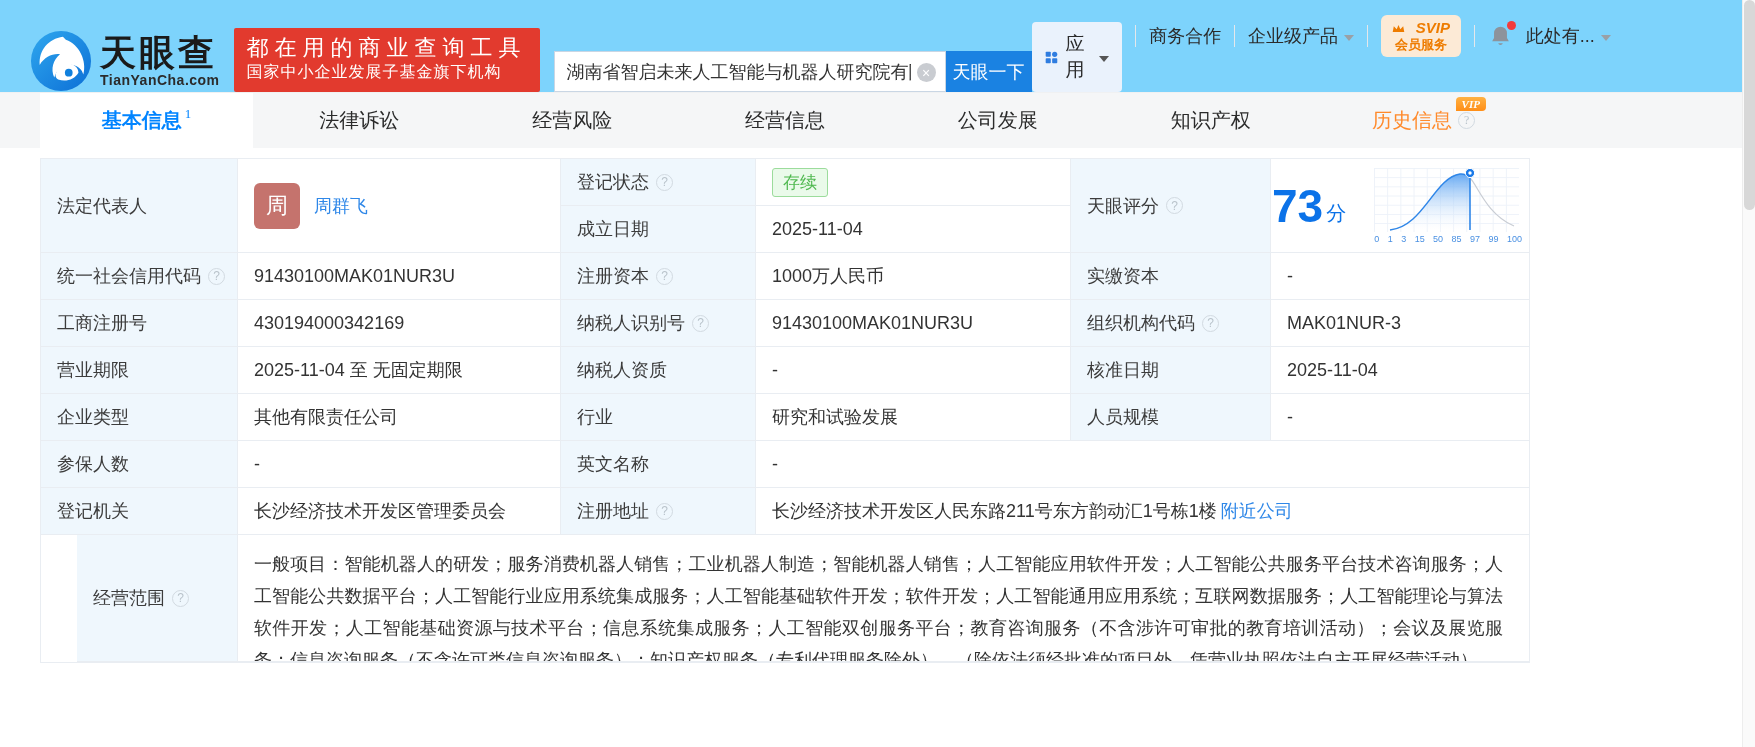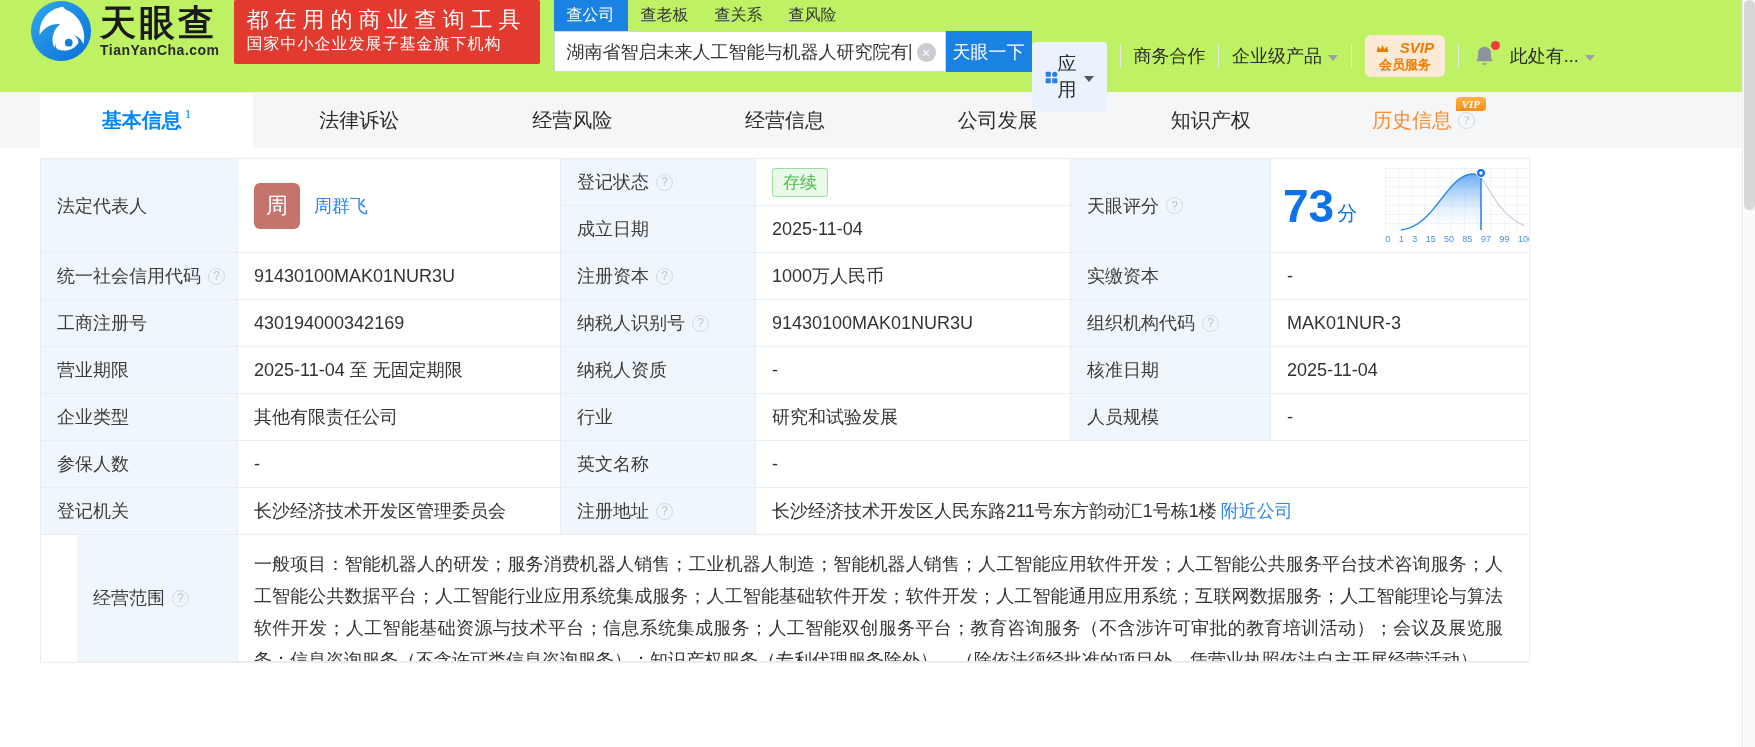--- a/index.html
+++ b/index.html
@@ -1,42 +1,42 @@
 <!DOCTYPE html>
 <html><head>
 <meta charset="utf-8">
 <style>
   * { margin:0; padding:0; box-sizing:border-box; }
   html,body { background:#fff; }
   body { font-family:"Liberation Sans","DejaVu Sans",sans-serif; color:#333; }
   .page { position:relative; width:1755px; height:747px; background:#fff; overflow:hidden; }
 
   
-  .header { height:92px; display:flex; align-items:flex-start; padding-left:30px; background:#bef264; }
+  .header { height:92px; display:flex; align-items:flex-end; padding-left:30px; background:#7dd3fc; }
   .logo { display:flex; align-items:center; cursor:pointer; }
   .logo-text { margin-left:8px; }
   .brand { font-size:36px; font-weight:700; color:#1a1a1a; letter-spacing:3px; line-height:38px; }
   .domain { font-size:14px; font-weight:700; color:#2b2b2b; letter-spacing:0.5px; }
   .slogan { margin-left:14px; background:#e23a2e; color:#fff; padding:8px 13px; border-radius:2px; }
   .slogan-l1 { font-size:22px; letter-spacing:6px; line-height:24px; white-space:nowrap; }
   .slogan-l2 { font-size:16px; letter-spacing:1px; line-height:24px; white-space:nowrap; }
 
   .search-area { margin-left:14px; width:478px; }
   .search-tabs { display:flex; align-items:flex-end; }
   .stab { padding:5px 13px; font-size:16px; color:#333; cursor:pointer; }
   .stab.active { background:#1a82e2; color:#fff; }
   .search-row { display:flex; }
   .search-input { position:relative; width:392px; height:41px; border:1px solid #c9d6e4; background:#fff; display:flex; align-items:center; padding:0 34px 0 12px; cursor:text; }
   .search-value { font-size:18px; color:#333; white-space:nowrap; overflow:hidden; }
   .clear-btn { position:absolute; right:9px; top:11px; width:19px; height:19px; border-radius:50%; background:#c9ccd1; color:#fff; font-size:14px; display:flex; align-items:center; justify-content:center; cursor:pointer; }
   .search-btn { width:94px; height:41px; background:#1a82e2; color:#fff; font-size:18px; display:flex; align-items:center; justify-content:center; cursor:pointer; }
 
   .nav { display:flex; align-items:center; margin-left:auto; margin-right:228px; gap:13px; }
   .vdiv { width:1px; height:22px; background:#e4e7eb; }
-  .apps-chip { display:flex; align-items:center; background:#eaf2fc; border-radius:4px; padding:9px 13px; font-size:19px; color:#2b2b2b; cursor:pointer;margin-top:42px; }
+  .apps-chip { display:flex; align-items:center; gap:8px; background:#eaf2fc; border-radius:4px; padding:9px 13px; font-size:19px; color:#2b2b2b; cursor:pointer;margin-top:42px; }
   .nav-item { font-size:18px; color:#2b2b2b; cursor:pointer; display:flex; align-items:center; gap:6px; white-space:nowrap; }
   .caret { width:0; height:0; border-left:5px solid transparent; border-right:5px solid transparent; border-top:6px solid #9aa0a6; margin-top:3px; }
   .caret.dark { border-top-color:#555; }
   .svip { background:#fceanc; background:#fcead6; border-radius:6px; padding:4px 11px; text-align:center; cursor:pointer; }
   .svip-l1 { display:flex; align-items:center; justify-content:center; gap:11px; color:#ee7c00; font-size:15px; font-weight:700; font-style:italic; line-height:18px; }
   .svip-l2 { color:#ee7c00; font-size:13px; font-weight:700; line-height:16px; }
   .bell-wrap { position:relative; cursor:pointer; display:flex; align-items:center; }
   .red-dot { position:absolute; top:-2px; right:-3px; width:9px; height:9px; border-radius:50%; background:#f23c3c; }
 
   
@@ -62,21 +62,21 @@
   .dash { color:#333; }
   .link { color:#2e87e8; cursor:pointer; }
   .avatar { width:46px; height:46px; border-radius:6px; background:#c5736d; color:#fff; font-size:22px; display:flex; align-items:center; justify-content:center; cursor:pointer; flex:none; }
   .rep-name { margin-left:14px; font-size:18px; }
   .status-badge { display:inline-block; padding:2px 10px; background:#eafaea; border:1px solid #9cdc9c; border-radius:3px; color:#4fb84f; font-size:17px; }
   .addr-wrap { white-space:nowrap; }
   .scope-lbl { align-items:center;margin-left:36px; }
   .scope-val { display:block; padding:13px 26px 0 16px; line-height:32px; font-size:18px; color:#333; text-align:justify; }
 
   
-  .score-cell { padding-left:12px; gap:16px; }
+  .score-cell { padding-left:1px; gap:16px; }
   .score { display:flex; align-items:flex-end; color:#0b72e8; }
   .score-num { font-size:46px; font-weight:700; line-height:44px; }
   .score-unit { font-size:20px; margin-left:3px; line-height:30px; }
   .chart-wrap { margin-left:12px; }
   .chart-grid { width:145px; height:64px; position:relative; background-color:#fff;
     background-image:linear-gradient(to right,#edf2f9 1px,transparent 1px),linear-gradient(to bottom,#edf2f9 1px,transparent 1px);
     background-size:13.2px 9.2px; }
   .curve-svg { position:absolute; left:0; top:0; }
   .ticks { width:148px; display:flex; justify-content:space-between; margin-top:2px; font-size:9px; color:#4a90e2; }
 
@@ -108,26 +108,20 @@
         <div class="domain">TianYanCha.com</div>
       </div>
     </div>
 
     <div class="slogan">
       <div class="slogan-l1">都在用的商业查询工具</div>
       <div class="slogan-l2">国家中小企业发展子基金旗下机构</div>
     </div>
 
     <div class="search-area">
-      <div class="search-tabs">
-        <div class="stab active">查公司</div>
-        <div class="stab">查老板</div>
-        <div class="stab">查关系</div>
-        <div class="stab">查风险</div>
-      </div>
       <div class="search-row">
         <div class="search-input">
           <span class="search-value">湖南省智启未来人工智能与机器人研究院有限公司</span>
           <span class="clear-btn">×</span>
         </div>
         <div class="search-btn">天眼一下</div>
       </div>
     </div>
 
     <div class="nav">

